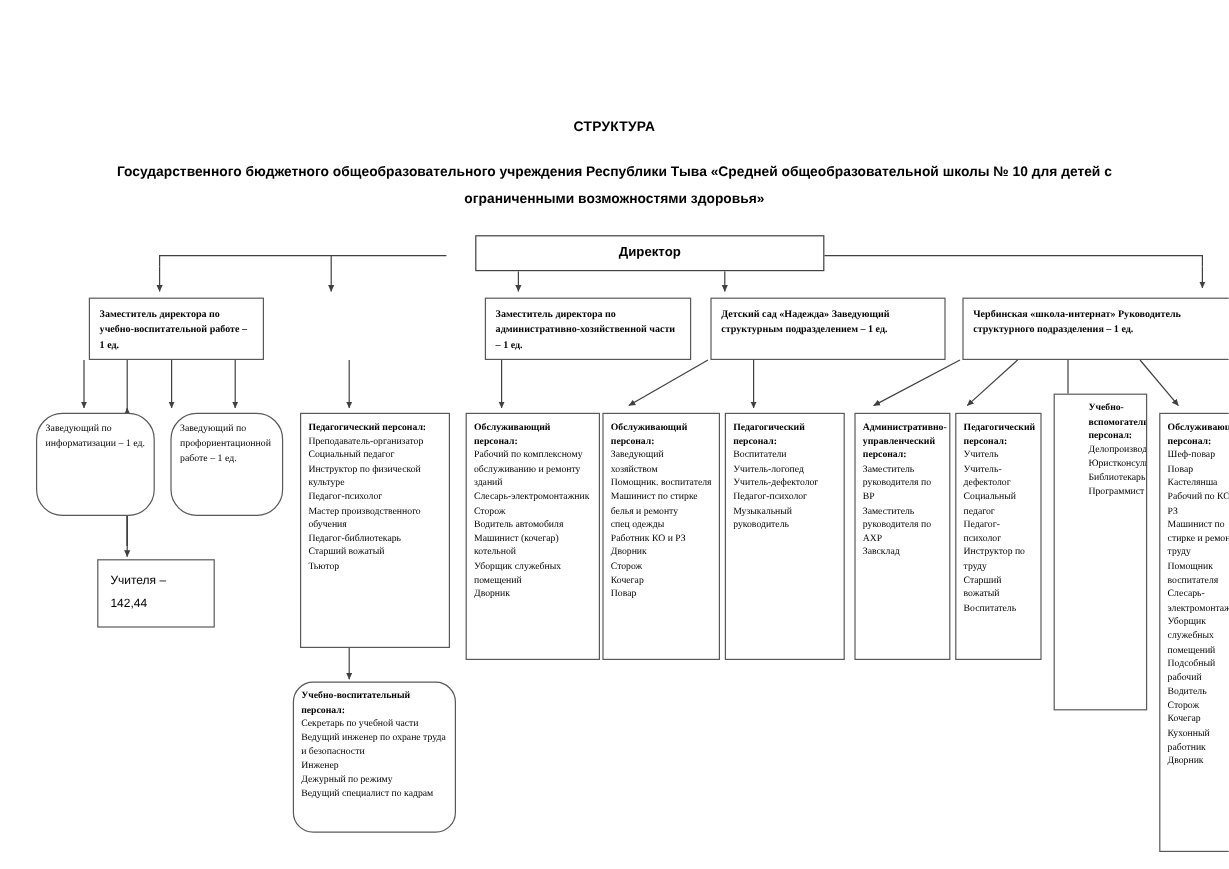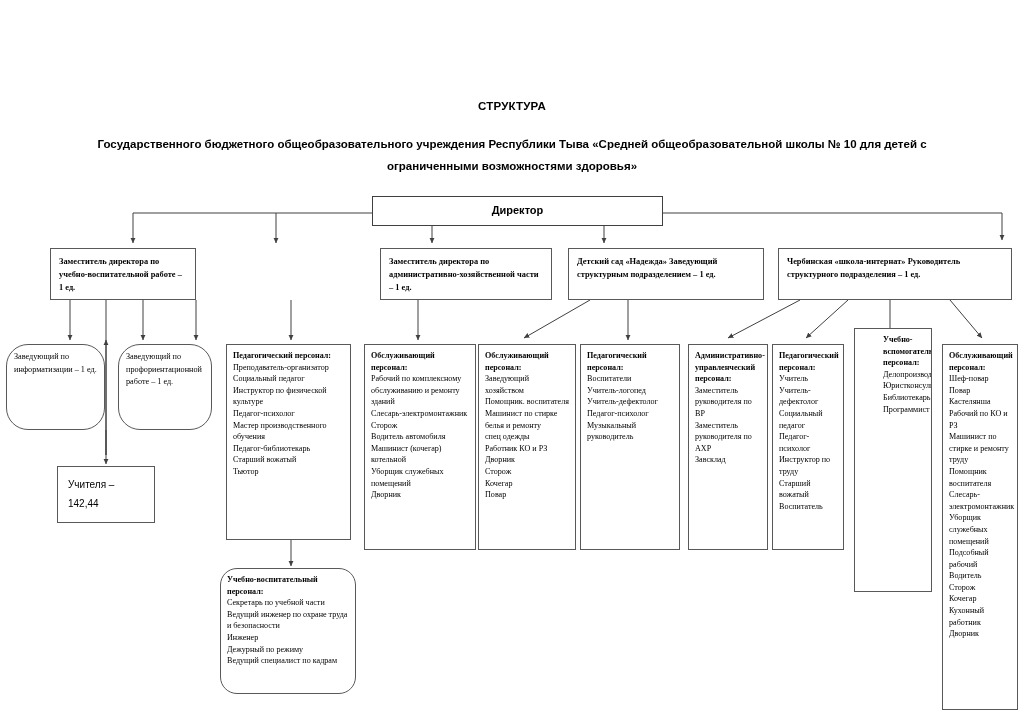--- a/index.html
+++ b/index.html
@@ -39,20 +39,21 @@
   
   .box {
     position: absolute;
     box-sizing: border-box;
     border: 1px solid #595959;
     background: #ffffff;
     padding: 5px 6px 4px 6px;
     font-size: 8.1px;
     line-height: 11.6px;
     overflow: hidden;
+    margin-left: 24px;
   }
   .box.director {
     border: 1px solid #404040;
     font-family: "Liberation Sans", "DejaVu Sans", sans-serif;
     font-size: 11px;
     font-weight: bold;
     text-align: center;
     display: flex;
     align-items: center;
     justify-content: center;

